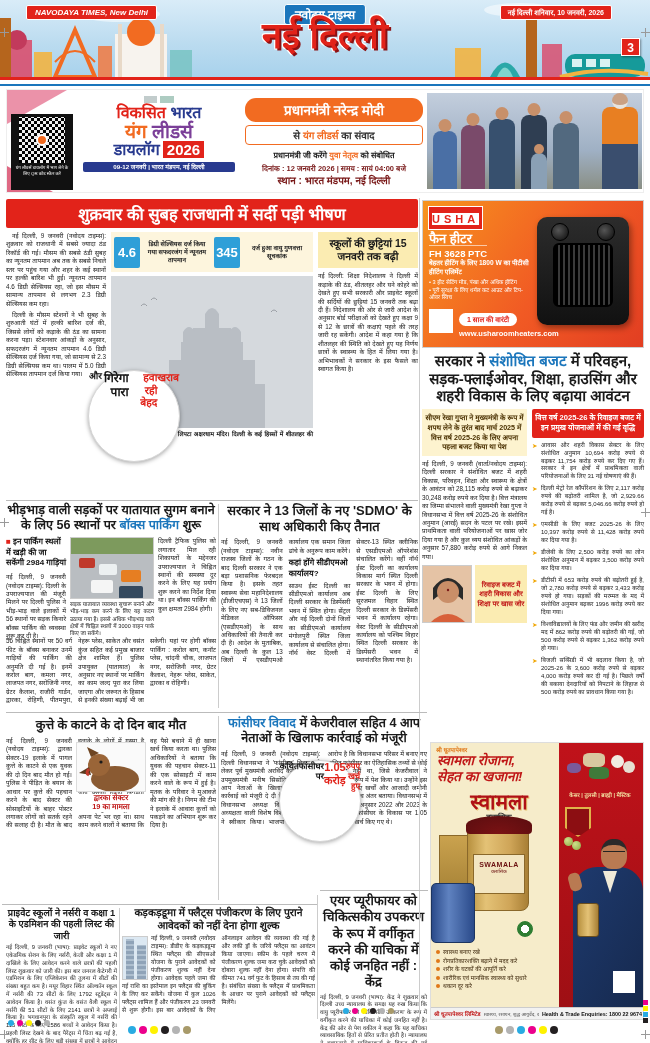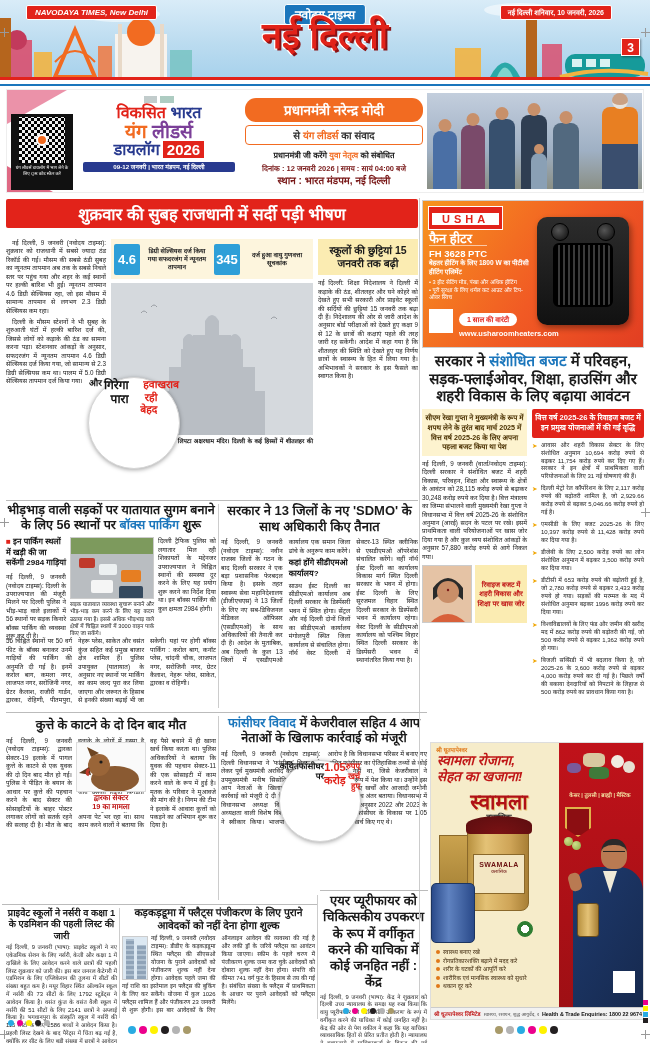--- a/index.html
+++ b/index.html
@@ -52,21 +52,21 @@
   #pm-date{margin-top:3px;font-size:7.5px;font-weight:bold;color:#7a1a1a}
   #pm-venue{font-size:10px;font-weight:bold;color:#7a1a1a}
   #ev-photo{position:absolute;left:420px;top:3px;width:215px;height:96px;overflow:hidden;
     background:linear-gradient(180deg,#c3cedd 0%,#9fb0c4 60%,#8a8f85 100%)}
   .person{position:absolute;bottom:0;border-radius:8px 8px 0 0}
   .person .head{position:absolute;left:50%;transform:translateX(-50%);top:-12px;width:13px;height:13px;border-radius:50%;background:#c8906a}
   
   #lead{position:absolute;left:6px;top:196px;width:412px}
   #lead-headline{font-size:35px;font-weight:900;text-align:center;white-space:nowrap;letter-spacing:-1px;line-height:1.1}
   #lead-strap{margin-top:3px;background:#e2231a;color:#fff;font-size:16.5px;font-weight:900;text-align:center;padding:3px 0;border-radius:2px}
-  #lead-content{position:relative;height:230px;margin-top:11px}
+  #lead-content{position:relative;height:230px;margin-top:4px}
   #lead-col1{position:absolute;left:0;top:0;width:100px}
   #lead-stats{position:absolute;left:105px;top:0;width:202px;height:40px;background:#fdf5dd;display:flex;align-items:center;gap:4px;padding:3px}
   .stat-box{background:#2e9fd8;color:#fff;font-weight:900;font-size:13px;min-width:26px;text-align:center;padding:8px 2px;border-radius:2px}
   .stat-label{font-size:6.4px;font-weight:bold;color:#222;line-height:1.3;text-align:center;flex:1}
   #lead-photo{position:absolute;left:105px;top:44px;width:202px;height:152px;overflow:hidden;background:linear-gradient(180deg,#d6dade 0%,#c3c8cd 55%,#b4bac0 100%)}
   #lead-caption{position:absolute;left:105px;top:199px;width:202px}
   #school-col{position:absolute;left:312px;top:0;width:100px}
   #school-head{background:#fbecb2;font-size:10.5px;font-weight:900;text-align:center;color:#1a1a1a;padding:5px 3px;line-height:1.25}
   #school-body{margin-top:4px}
   .circle-inset{position:absolute;background:#fff;border:1px solid #d5d5d5;border-radius:50%;
@@ -336,21 +336,21 @@
       <div class="circle-inset" id="lead-circle">
         <div class="c1">और</div>
         <div class="c2">गिरेगा पारा</div>
         <div class="c3">हवा रही बेहद</div>
         <div class="c4">खराब</div>
       </div>
     </div>
   </div>
 
   <div id="usha">
-    <div id="usha-logo"><span style="width:auto;padding:0 10px;letter-spacing:4px">USHA</span></div>
+    <div id="usha-logo"><span style="width:auto;padding:0 0;letter-spacing:4px">USHA</span></div>
     <div id="usha-prod">फैन हीटर</div>
     <div id="usha-model">FH 3628 PTC</div>
     <div id="usha-feature">बेहतर हीटिंग के लिए 1800 W का पीटीसी हीटिंग एलिमेंट</div>
     <div id="usha-bullets">
       <div>• 3 हीट सेटिंग मोड, पंखा और अधिक हीटिंग</div>
       <div>• पूरी सुरक्षा के लिए थर्मल कट आउट और टिप-ओवर स्विच</div>
     </div>
     <div id="usha-heater">
       <div class="knob" style="left:14px"></div>
       <div class="knob" style="right:14px"></div>

